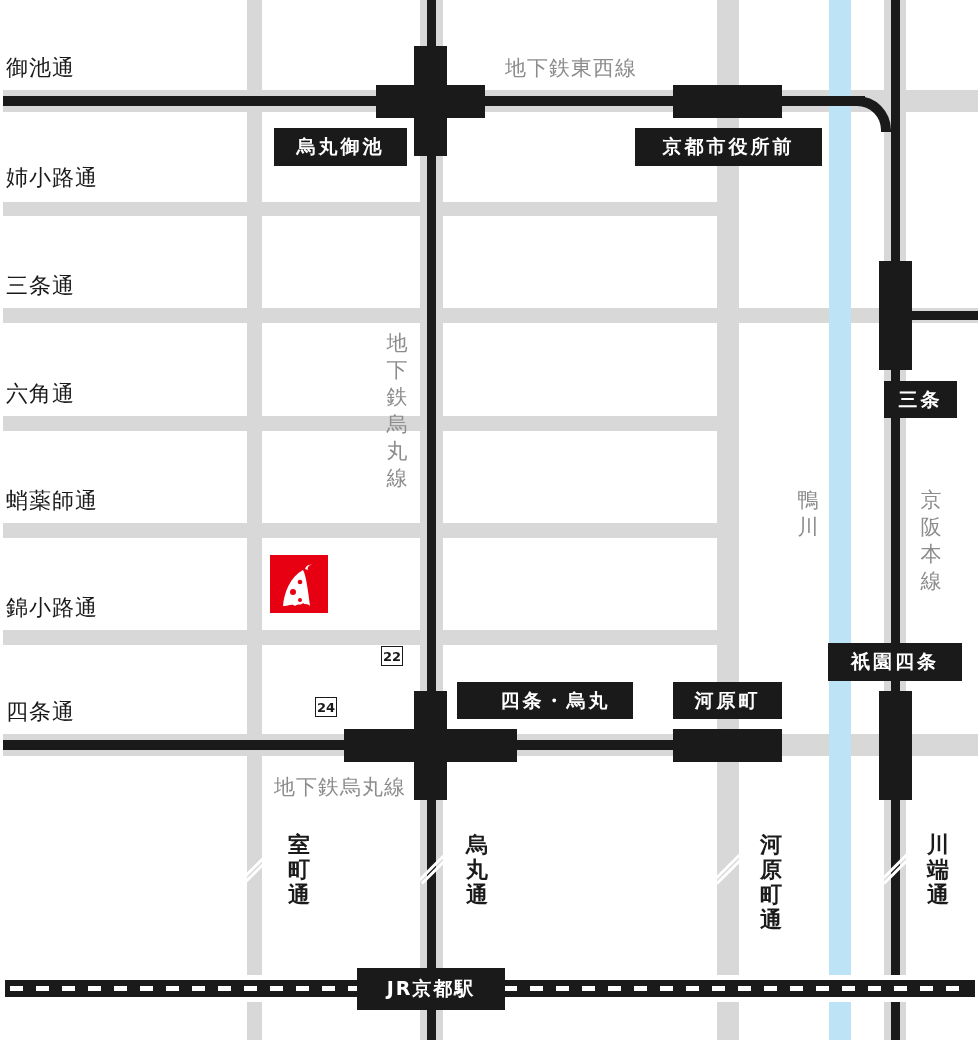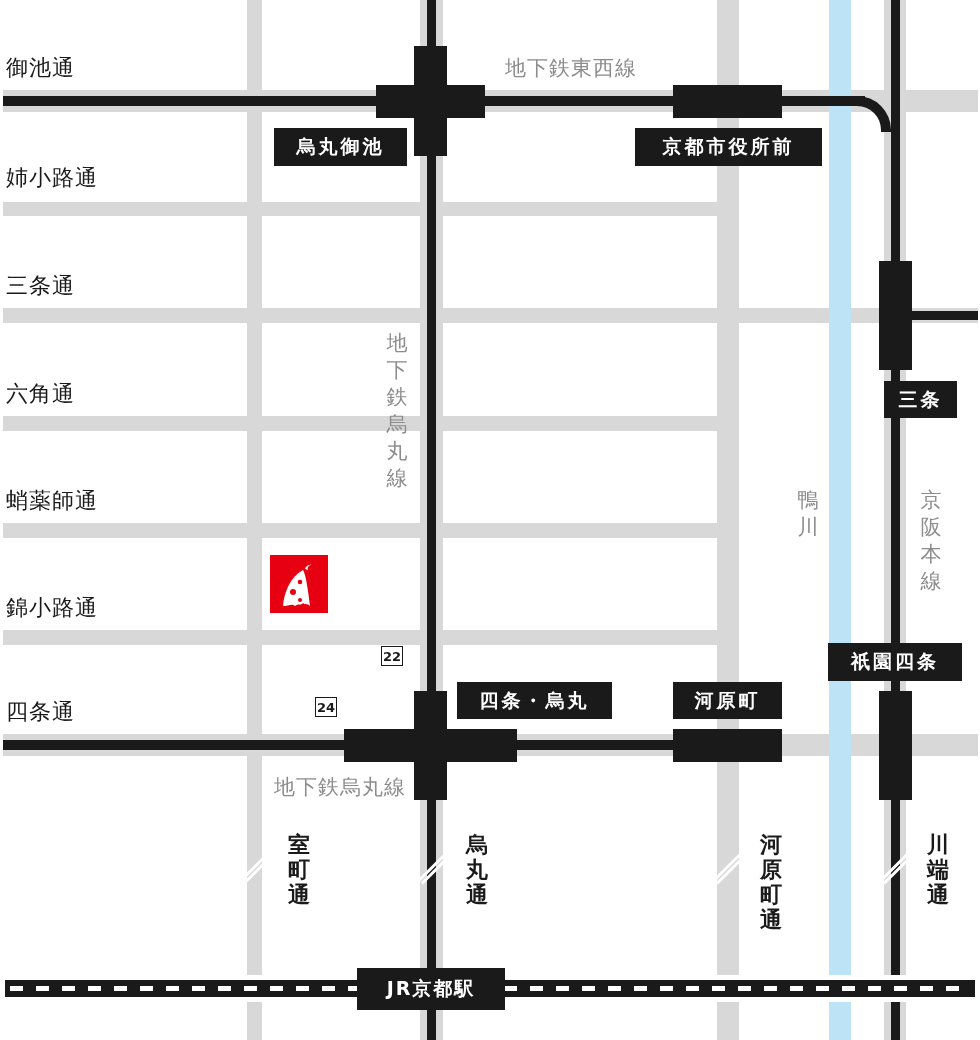--- a/index.html
+++ b/index.html
@@ -71,21 +71,21 @@
 
 <div class="gap" style="left:0;top:975px;width:980px;height:27px;"></div>
 <div class="jr-base"></div>
 <div class="jr-dash"></div>
 <div class="station" style="left:357px;top:968px;width:148px;height:42px;letter-spacing:2px;">JR京都駅</div>
 
 <div class="station" style="left:274px;top:128px;width:133px;height:38px;">烏丸御池</div>
 <div class="station" style="left:635px;top:128px;width:187px;height:38px;">京都市役所前</div>
 <div class="station" style="left:860px;top:381px;width:73px;height:37px;margin-left:24px;">三条</div>
 <div class="station" style="left:828px;top:643px;width:134px;height:38px;">祇園四条</div>
-<div class="station" style="left:457px;top:682px;width:155px;height:37px;">四条・烏丸</div>
+<div class="station" style="left:457px;top:682px;width:155px;height:37px;padding-left:21px;">四条・烏丸</div>
 <div class="station" style="left:673px;top:682px;width:109px;height:37px;">河原町</div>
 
 <div class="line-label" style="left:505px;top:54px;">地下鉄東西線</div>
 <div class="line-vlabel" style="left:384px;top:330px;">
   <span style="display:block;">地下鉄烏丸線</span>
 </div>
 <div class="line-label" style="left:274px;top:773px;">地下鉄烏丸線</div>
 <div class="line-vlabel" style="left:918px;top:487px;">京阪本線</div>
 <div class="line-vlabel" style="left:795px;top:487px;">鴨川</div>
 

